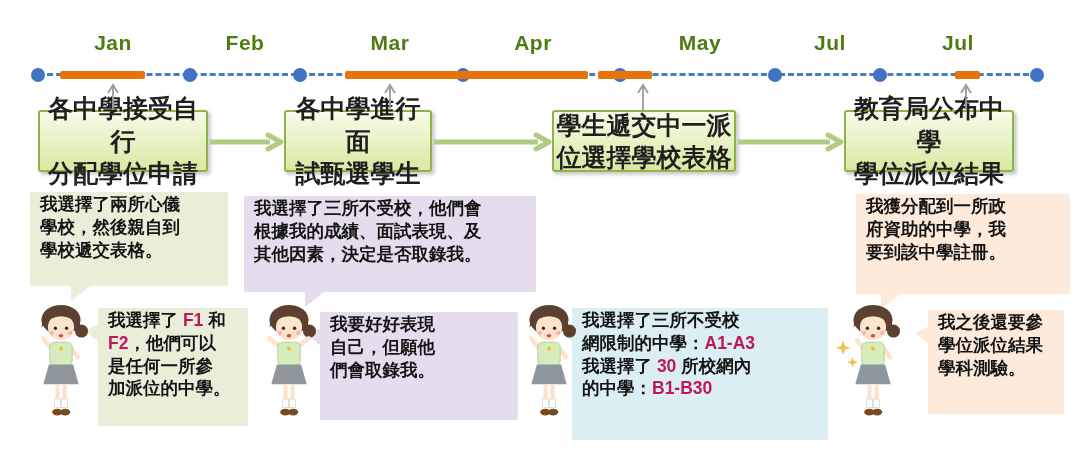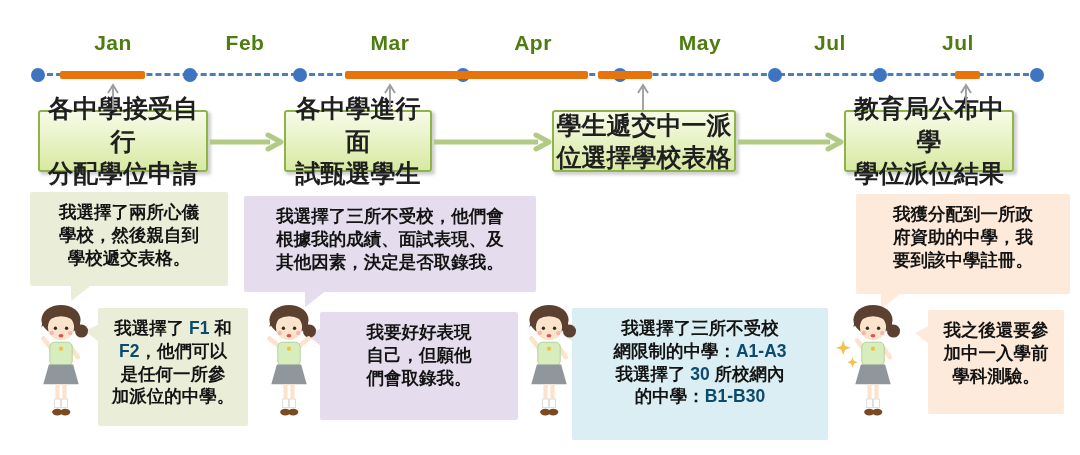--- a/index.html
+++ b/index.html
@@ -31,25 +31,25 @@
     border:2px solid #8fb348;border-radius:3px;
     background:linear-gradient(#f7fbe8,#d8e9a2);
     box-shadow:2.5px 2.5px 3px rgba(120,120,120,.35);
     display:flex;align-items:center;justify-content:center;
     text-align:center;white-space:pre-line;
     font-size:25px;font-weight:700;color:#1f1f1f;line-height:1.3;
   }
   .flow-arrow{position:absolute;top:132px;z-index:1;}
   
   .bubble{
-    position:absolute;box-sizing:border-box;padding:9px 10px;
+    position:absolute;box-sizing:border-box;padding:1px 10px;
     white-space:pre-line;font-size:17.5px;font-weight:700;line-height:1.3;
-    color:#141414;z-index:2;border-radius:2px;text-align:center;
-  }
-  .accent{color:#0c4a6e;}
+    color:#141414;z-index:2;border-radius:2px;
+  }
+  .accent{color:#be185d;}
   .c1{background:#eaeed9;}
   .c2{background:#e5ddee;}
   .c3{background:#daeef3;}
   .c4{background:#fdeada;}
   .tail-down{
     position:absolute;bottom:-15px;width:0;height:0;
     border-left:6px solid transparent;border-right:16px solid transparent;
     transform:skewX(-18deg);
   }
   .c1 .tail-down{border-top:17px solid #eaeed9;}
@@ -150,21 +150,21 @@
 
   <div class="bubble c3" style="left:572px;top:308px;width:256px;height:132px"><span class="tail-left"></span><span>我選擇了三所不受校
 網限制的中學：</span><span class="accent">A1-A3</span><span>
 我選擇了 </span><span class="accent">30</span><span> 所校網內
 的中學：</span><span class="accent">B1-B30</span></div>
 
   <div class="bubble c4" style="left:856px;top:194px;width:214px;height:100px"><span>我獲分配到一所政
 府資助的中學，我
 要到該中學註冊。</span><span class="tail-down" style="left:22px"></span></div>
   <div class="bubble c4" style="left:928px;top:310px;width:136px;height:104px"><span class="tail-left"></span><span>我之後還要參
-加中一入學前
+學位派位結果
 學科測驗。</span></div>
 
   <svg class="girl" style="left:20px;top:296px" viewBox="0 0 88 128">
     <circle cx="66" cy="34" r="7" fill="#5d4130"></circle>
     <ellipse cx="44" cy="22" rx="21" ry="16" fill="#5d4130"></ellipse>
     <circle cx="44" cy="30" r="14" fill="#fce3cb"></circle>
     <path d="M23,30 Q25,8 44,8 Q63,8 65,30 Q56,18 44,18 Q32,18 23,30" fill="#5d4130"></path>
     <circle cx="38" cy="31" r="1.8" fill="#3a2a1e"></circle>
       <circle cx="50" cy="31" r="1.8" fill="#3a2a1e"></circle>
     <circle cx="34" cy="36" r="2.4" fill="#f6b7b0"></circle>

